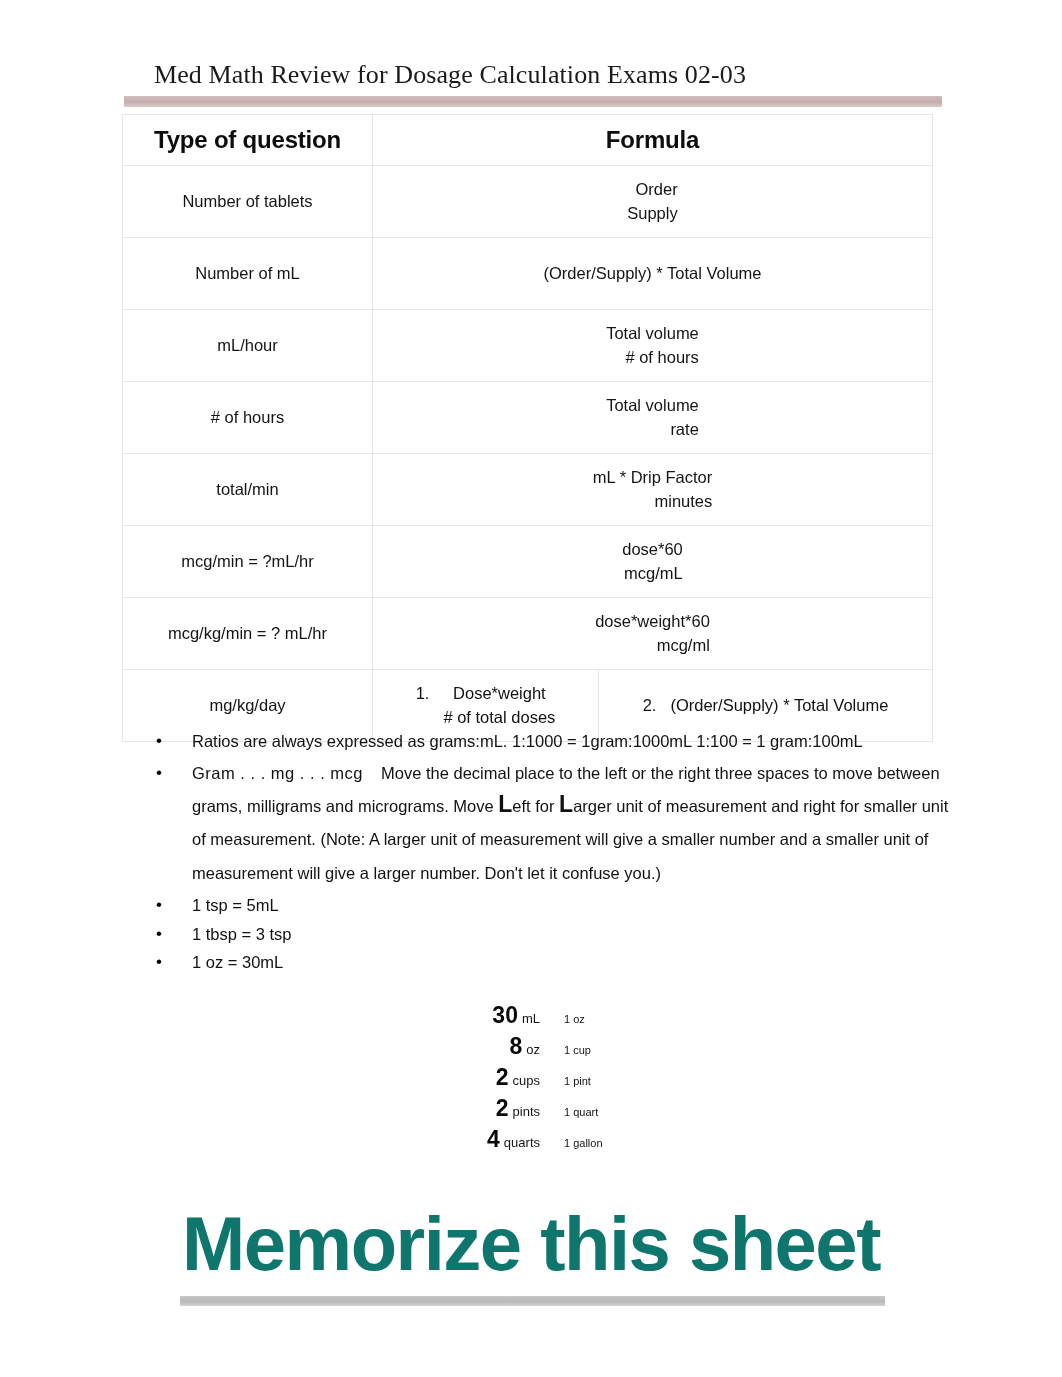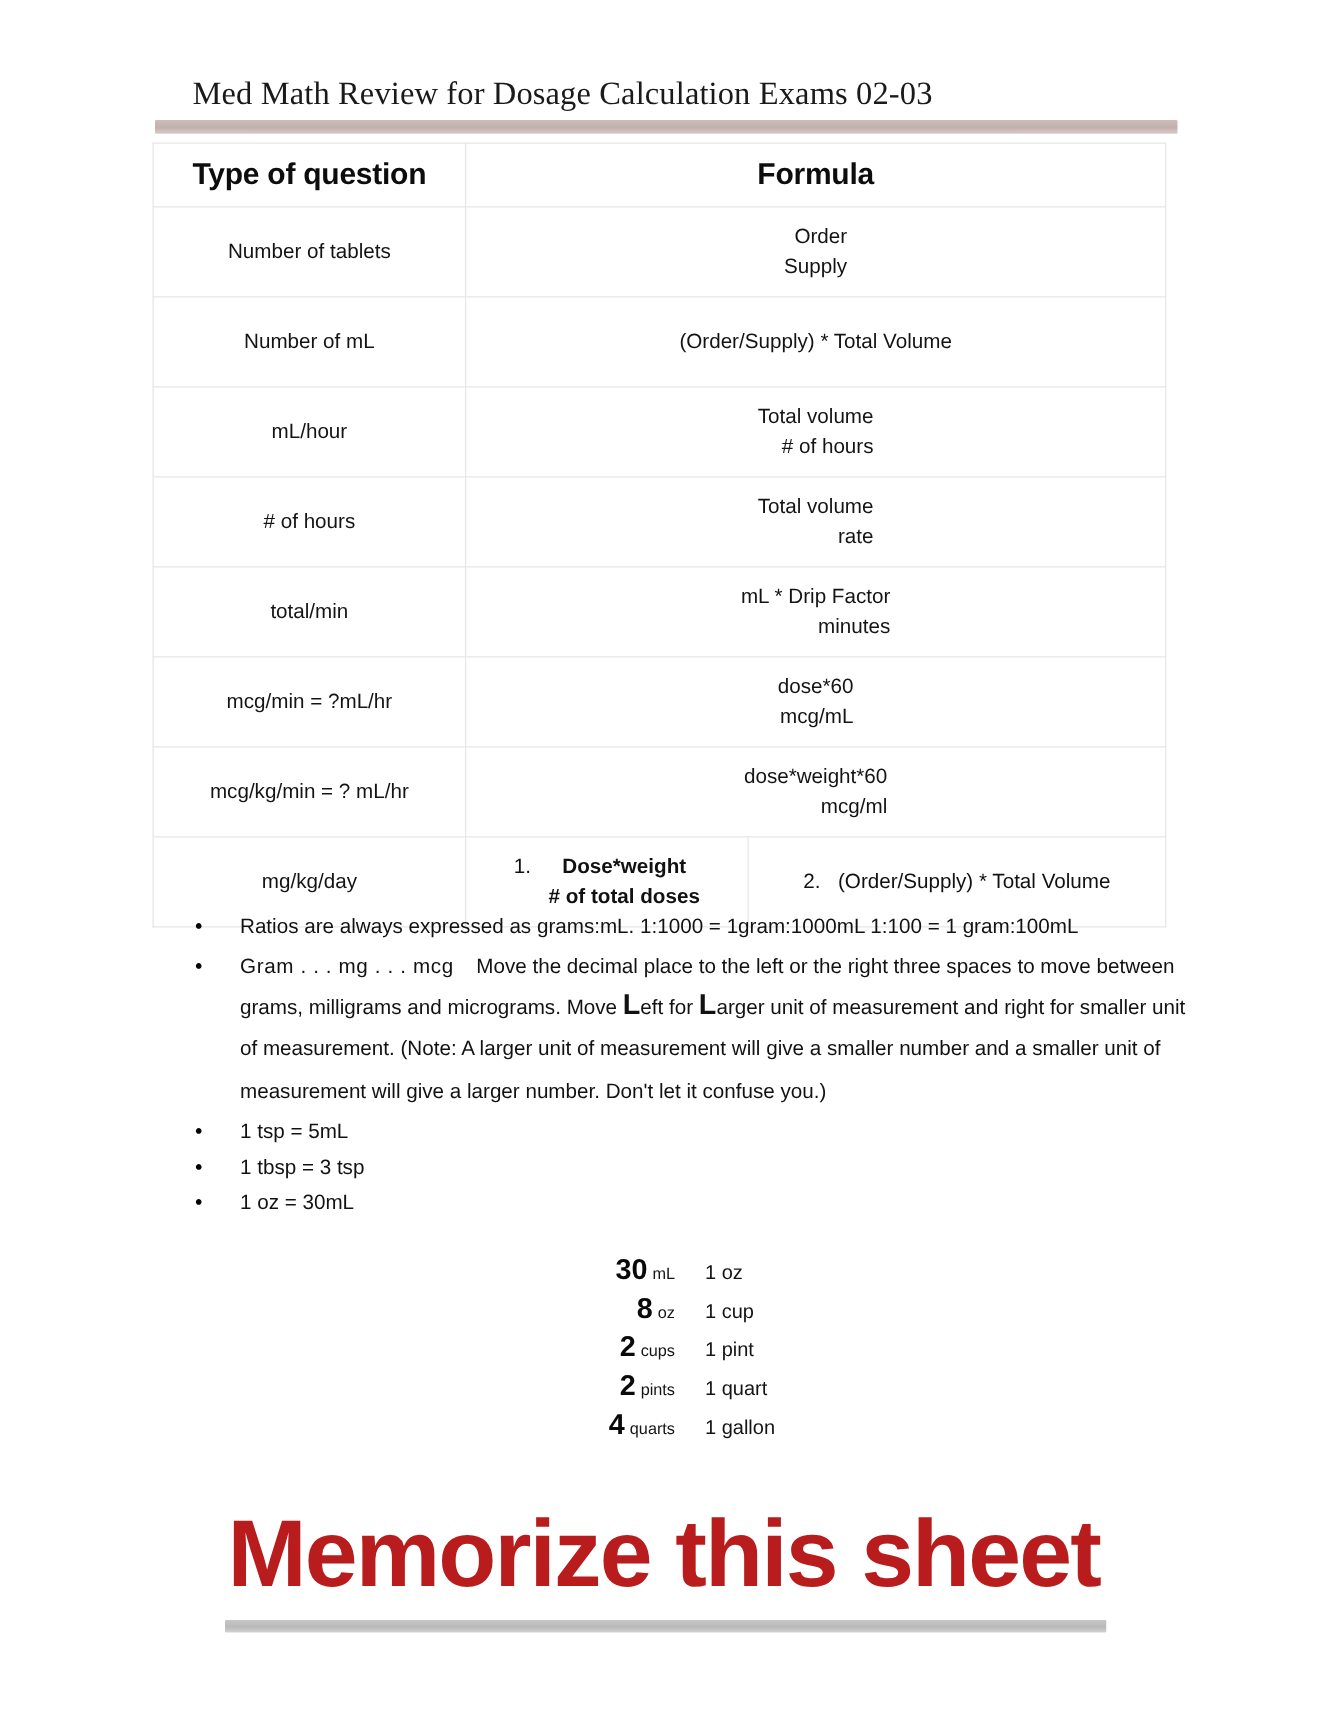--- a/index.html
+++ b/index.html
@@ -116,21 +116,21 @@
   .numbered {
     display: flex;
     align-items: flex-start;
     font-size: 16.5px;
     line-height: 1.42;
   }
   .num-marker {
     margin-right: 14px;
     white-space: nowrap;
   }
-  .num-body { text-align: center; font-weight: bold; }
+  .num-body { text-align: center; }
   .num-body span { display: block; }
   .num-inline { white-space: nowrap; }
 
   
   .bullets {
     position: absolute;
     left: 150px;
     top: 728px;
     width: 800px;
     margin: 0;
@@ -184,21 +184,21 @@
     font-weight: bold;
     color: #0a0a0a;
   }
   .conv-unit {
     font-size: 13px;
     font-weight: 400;
     color: #141414;
     margin-left: 4px;
   }
   .conv-eq {
-    font-size: 16px;
+    font-size: 11px;
     color: #141414;
     padding-left: 24px;
     white-space: nowrap;
   }
   .conv-remember {
     position: absolute;
     left: -40px;
     top: 163px;
     width: 300px;
     font-size: 16.5px;
@@ -215,21 +215,21 @@
   
   .memorize {
     position: absolute;
     left: 0;
     top: 1206px;
     width: 1062px;
     text-align: center;
     font-size: 76px;
     font-weight: bold;
     letter-spacing: -1.5px;
-    color: #b91c1c;
+    color: #0f766e;
     line-height: 1;
   }
 
   
   .bottom-bar {
     position: absolute;
     left: 180px;
     top: 1296px;
     width: 705px;
     height: 10px;

